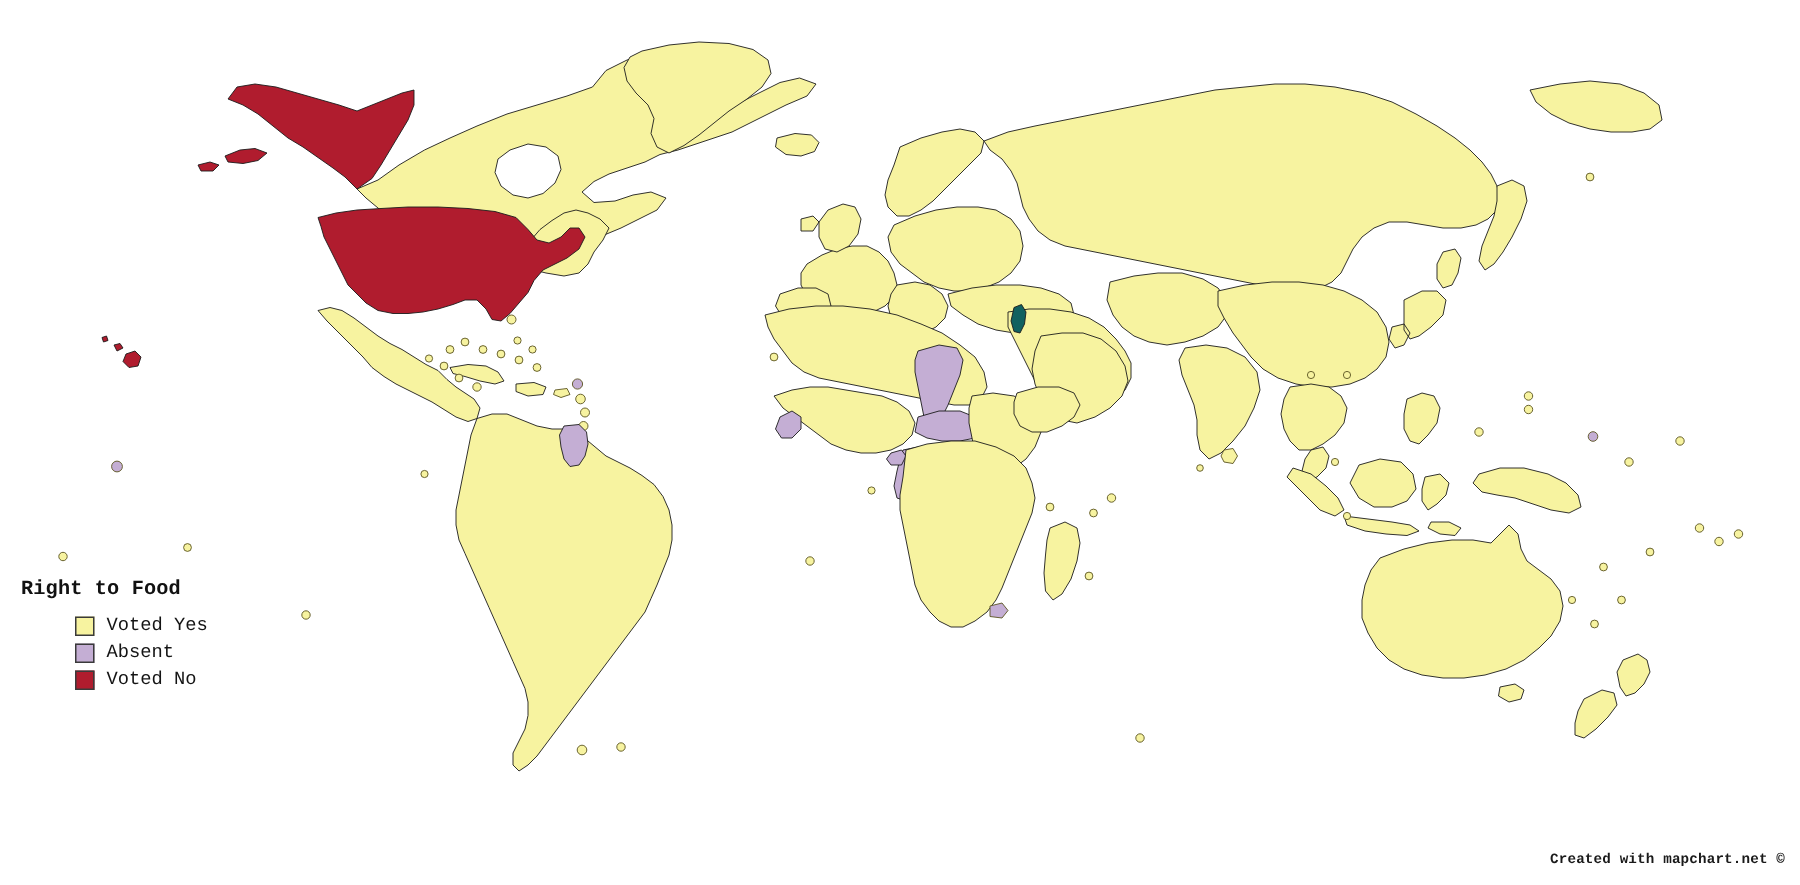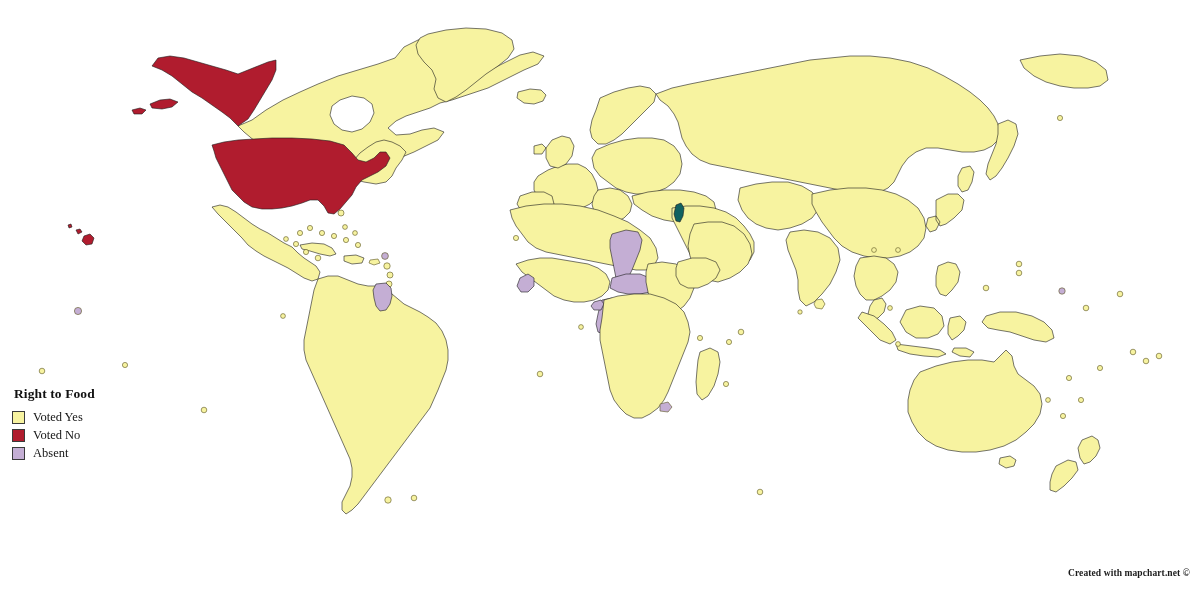--- a/index.html
+++ b/index.html
@@ -7,21 +7,21 @@
     margin: 0;
     padding: 0;
     background: #ffffff;
   }
   #page {
     position: relative;
     width: 1200px;
     height: 590px;
     background: #ffffff;
     overflow: hidden;
-    font-family: Liberation Serif, serif;
+    font-family: Liberation Mono, monospace;
   }
   #map-canvas {
     position: absolute;
     left: 0;
     top: 0;
     width: 1200px;
     height: 590px;
   }
   #map-canvas svg {
     display: block;
@@ -53,20 +53,21 @@
     color: #111111;
     letter-spacing: 0.1px;
     margin: 0 0 7px 2px;
     line-height: 15px;
   }
   .legend-row {
     display: flex;
     align-items: center;
     height: 18px;
     margin-bottom: 0px;
+    margin-left: 38px;
   }
   .legend-swatch {
     width: 13px;
     height: 13px;
     flex: 0 0 13px;
     border: 1px solid #3a3a3a;
     margin-right: 8px;
     box-sizing: border-box;
   }
   .legend-label {
@@ -329,25 +330,25 @@
   <div id="legend">
     <div id="legend-title">Right to Food</div>
 
     <div class="legend-row">
       <span class="legend-swatch" style="background:#f7f3a0"></span>
       <span class="legend-label">Voted Yes</span>
     </div>
 
 
     <div class="legend-row">
+      <span class="legend-swatch" style="background:#c4aed4"></span>
+      <span class="legend-label">Absent</span>
+    </div>
+
+    <div class="legend-row">
       <span class="legend-swatch" style="background:#b01c2e"></span>
       <span class="legend-label">Voted No</span>
     </div>
-
-    <div class="legend-row">
-      <span class="legend-swatch" style="background:#c4aed4"></span>
-      <span class="legend-label">Absent</span>
-    </div>
   </div>
 
   <div id="credit">Created with mapchart.net ©</div>
 
 </div>
 
 </body></html>

